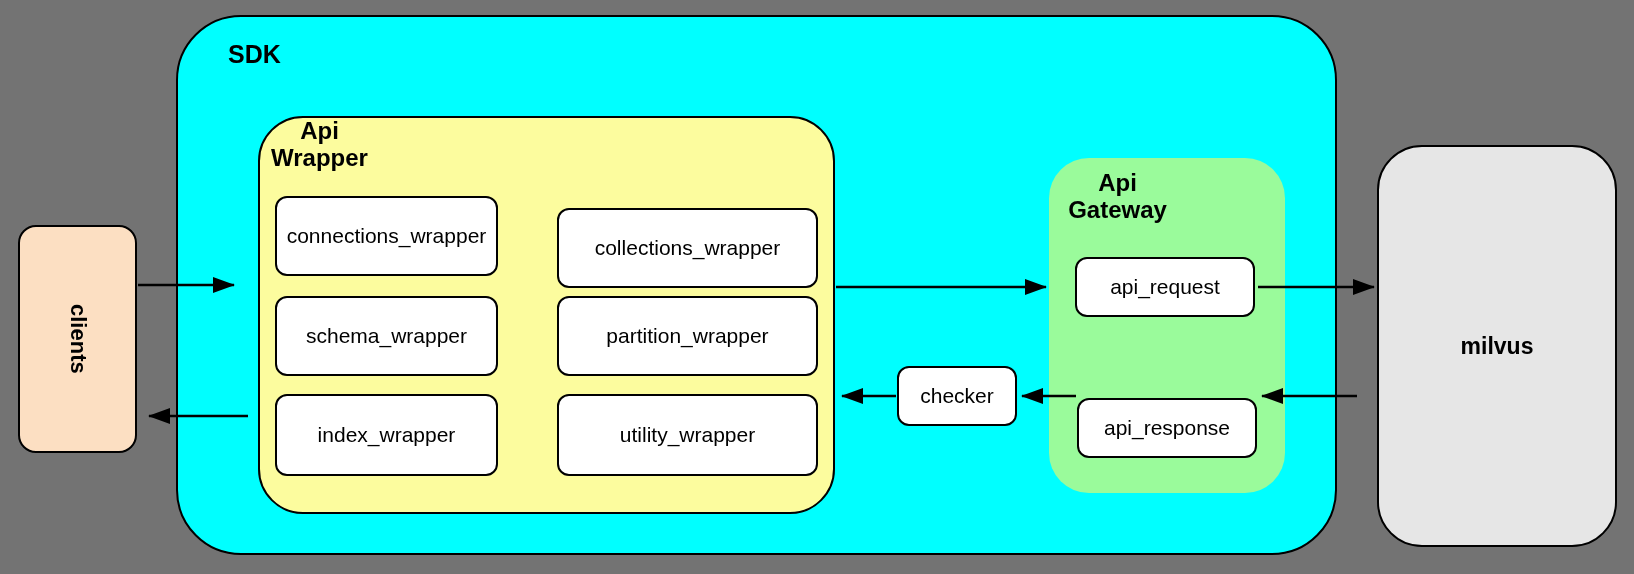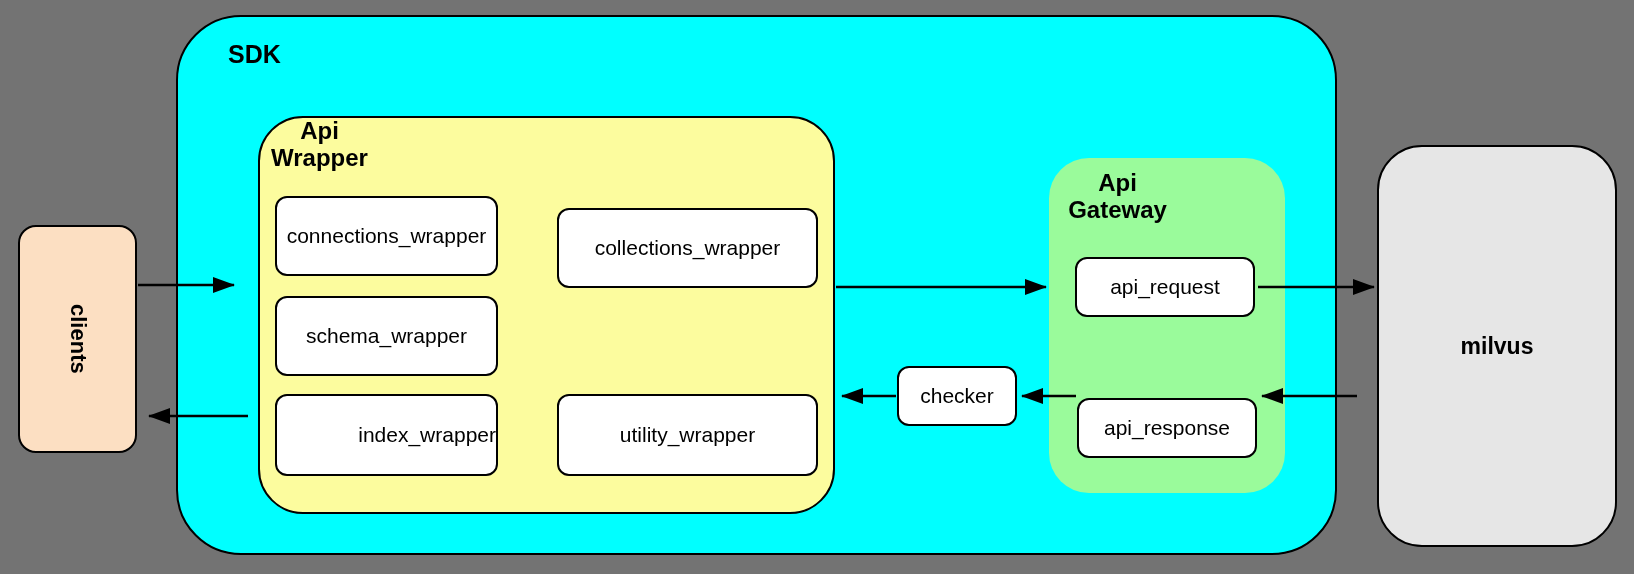--- a/index.html
+++ b/index.html
@@ -58,21 +58,21 @@
     border: 2px solid var(--stroke, #000);
     border-radius: 12px;
     display: flex; align-items: center; justify-content: center;
     font-size: 21px;
     z-index: 3;
   }
   .b-connections { left: 275px; top: 196px; width: 223px; height: 80px; }
   .b-collections { left: 557px; top: 196px; width: 261px; height: 80px; margin-top: 12px; }
   .b-schema      { left: 275px; top: 296px; width: 223px; height: 80px; align-items: center; }
   .b-partition   { left: 557px; top: 296px; width: 261px; height: 80px; }
-  .b-index       { left: 275px; top: 394px; width: 223px; height: 82px; justify-content: flex-end; }
+  .b-index       { left: 275px; top: 394px; width: 223px; height: 82px; }
   .b-utility     { left: 557px; top: 394px; width: 261px; height: 82px; }
 
   .b-request  { left: 1075px; top: 257px; width: 180px; height: 60px; }
   .b-response { left: 1077px; top: 366px; width: 180px; height: 60px; margin-top: 32px; }
   .b-checker  { left: 897px;  top: 366px; width: 120px; height: 60px; }
 
   .clients {
     left: 18px; top: 225px; width: 119px; height: 228px;
     background: var(--clients-fill, #fcdfc2);
     border: 2px solid var(--stroke, #000);
@@ -119,20 +119,23 @@
 
   <div class="node leaf b-connections">
     <span>connections_wrapper</span>
   </div>
   <div class="node leaf b-collections">
     <span>collections_wrapper</span>
   </div>
   <div class="node leaf b-schema">
     <span>schema_wrapper</span>
   </div>
+  <div class="node leaf b-partition">
+    <span>partition_wrapper</span>
+  </div>
   <div class="node leaf b-index">
     <span>index_wrapper</span>
   </div>
   <div class="node leaf b-request">
     <span>api_request</span>
   </div>
 
   <div class="node leaf b-utility">
     <span>utility_wrapper</span>
   </div>

